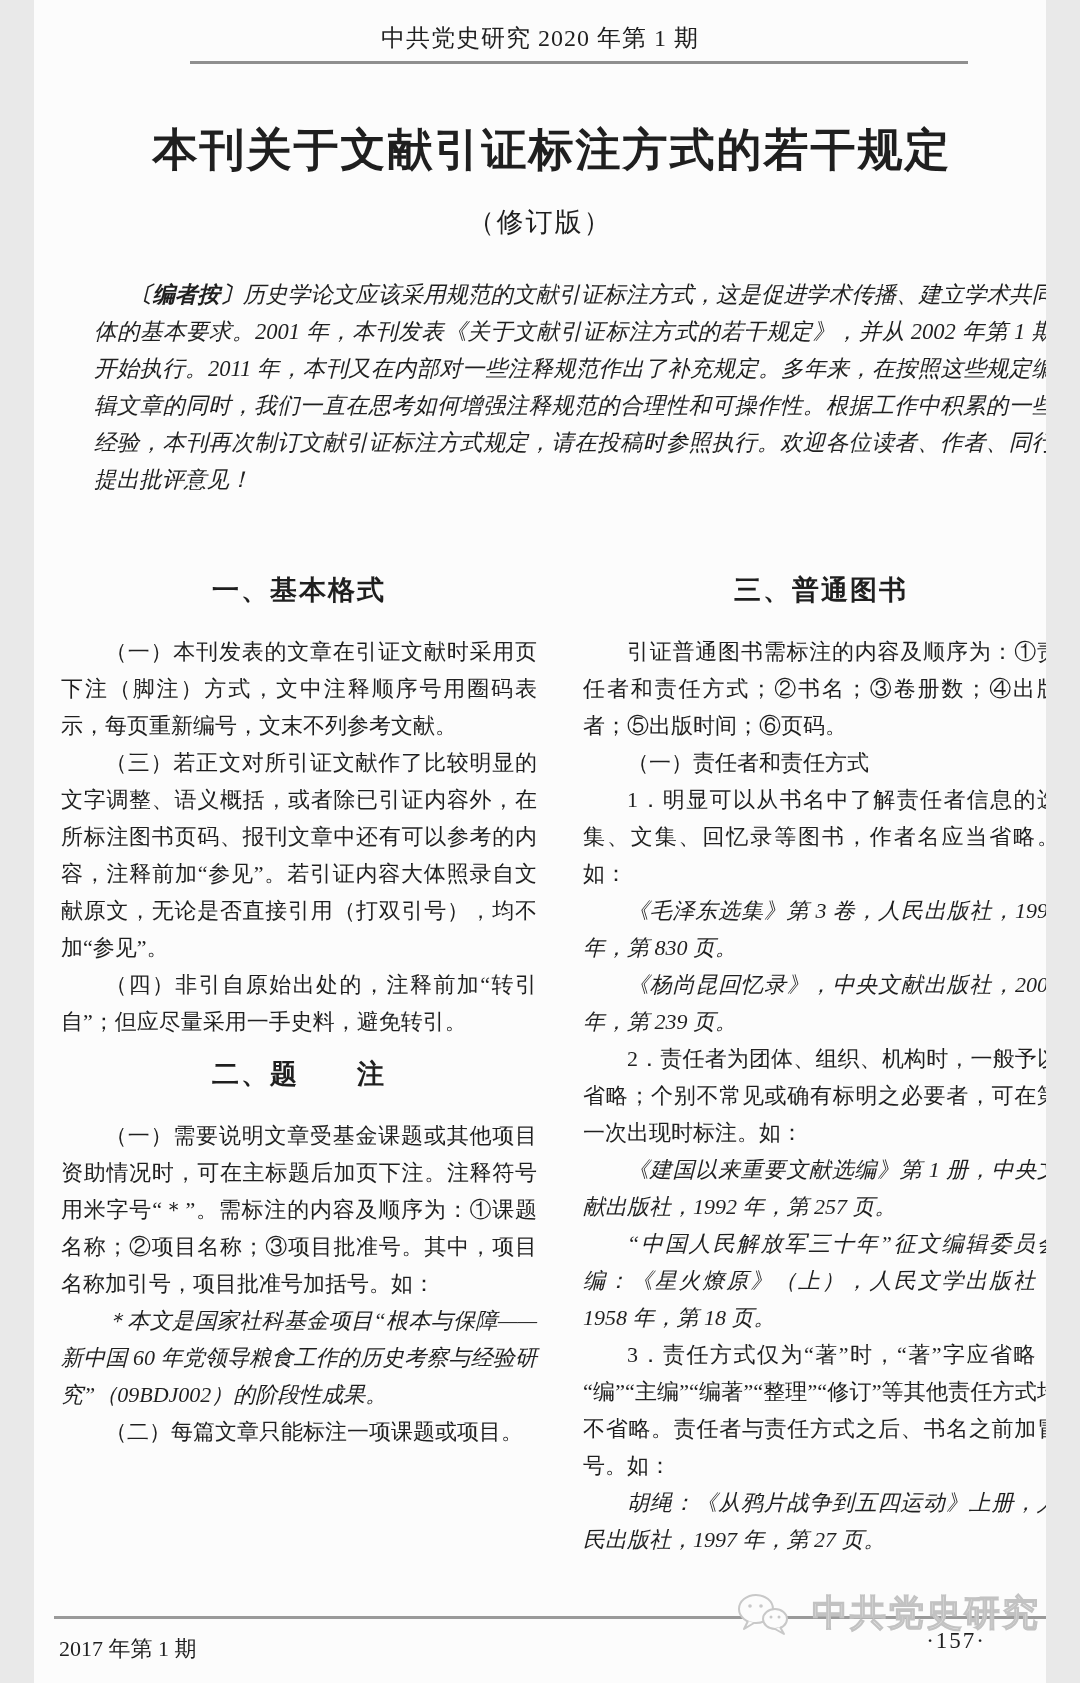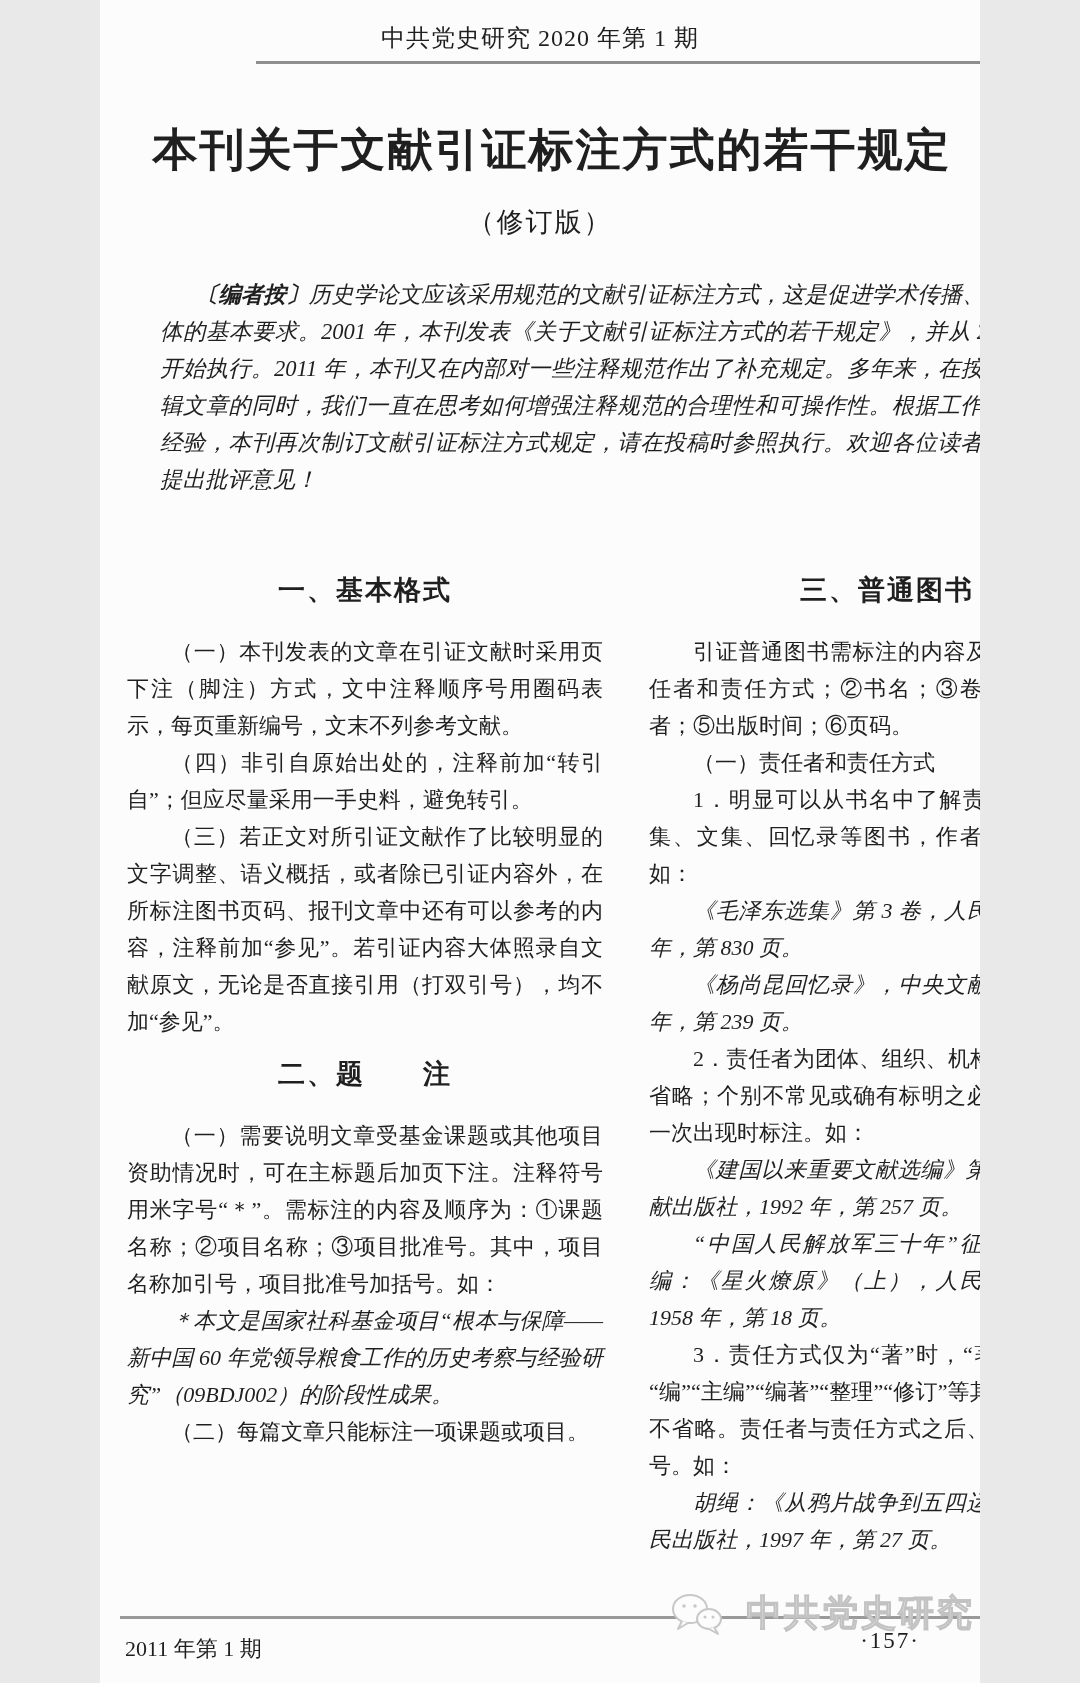--- a/index.html
+++ b/index.html
@@ -1,18 +1,18 @@
 <!DOCTYPE html>
 <html lang="zh"><head>
 <meta charset="utf-8">
 <style>
   html,body{margin:0;padding:0;background:#e9e9e9;}
   .page{
     position:relative;
-    width:880px;height:1683px;
+    width:1012px;height:1683px;
     margin:0 auto;
     background:#fcfcfc;
     color:#1f1f1f;
     font-family:"Liberation Serif","DejaVu Serif",serif;
     overflow:hidden;
   }
   .journal-header{
     position:absolute;top:22px;left:0;width:100%;
     text-align:center;font-size:24px;letter-spacing:1px;
   }
@@ -77,22 +77,22 @@
 
   <div class="article-title">本刊关于文献引证标注方式的若干规定</div>
   <div class="article-subtitle">（修订版）</div>
 
   <div class="editor-note"><span class="note-label">〔编者按〕</span><span>历史学论文应该采用规范的文献引证标注方式，这是促进学术传播、建立学术共同体的基本要求。2001 年，本刊发表《关于文献引证标注方式的若干规定》，并从 2002 年第 1 期开始执行。2011 年，本刊又在内部对一些注释规范作出了补充规定。多年来，在按照这些规定编辑文章的同时，我们一直在思考如何增强注释规范的合理性和可操作性。根据工作中积累的一些经验，本刊再次制订文献引证标注方式规定，请在投稿时参照执行。欢迎各位读者、作者、同行提出批评意见！</span></div>
 
   <div class="columns">
     <div class="col">
         <div class="sec-heading">一、基本格式</div>
         <div class="para">（一）本刊发表的文章在引证文献时采用页下注（脚注）方式，文中注释顺序号用圈码表示，每页重新编号，文末不列参考文献。</div>
+        <div class="para">（三）若正文对所引证文献作了比较明显的文字调整、语义概括，或者除已引证内容外，在所标注图书页码、报刊文章中还有可以参考的内容，注释前加“参见”。若引证内容大体照录自文献原文，无论是否直接引用（打双引号），均不加“参见”。</div>
         <div class="para">（四）非引自原始出处的，注释前加“转引自”；但应尽量采用一手史料，避免转引。</div>
-        <div class="para">（三）若正文对所引证文献作了比较明显的文字调整、语义概括，或者除已引证内容外，在所标注图书页码、报刊文章中还有可以参考的内容，注释前加“参见”。若引证内容大体照录自文献原文，无论是否直接引用（打双引号），均不加“参见”。</div>
         <div class="sec-heading">二、题　　注</div>
         <div class="para">（一）需要说明文章受基金课题或其他项目资助情况时，可在主标题后加页下注。注释符号用米字号“＊”。需标注的内容及顺序为：①课题名称；②项目名称；③项目批准号。其中，项目名称加引号，项目批准号加括号。如：</div>
         <div class="example">＊本文是国家社科基金项目“根本与保障——新中国 60 年党领导粮食工作的历史考察与经验研究”（09BDJ002）的阶段性成果。</div>
         <div class="para">（二）每篇文章只能标注一项课题或项目。</div>
       </div>
     <div class="col">
         <div class="sec-heading">三、普通图书</div>
         <div class="para">引证普通图书需标注的内容及顺序为：①责任者和责任方式；②书名；③卷册数；④出版者；⑤出版时间；⑥页码。</div>
         <div class="para">（一）责任者和责任方式</div>
         <div class="para">1．明显可以从书名中了解责任者信息的选集、文集、回忆录等图书，作者名应当省略。如：</div>
@@ -115,16 +115,16 @@
       <ellipse cx="41" cy="31" rx="12" ry="10" fill="#fcfcfc" stroke="#c8c8c8" stroke-width="2"></ellipse>
       <path d="M46 39 L50 46 L41 41" fill="#fcfcfc" stroke="#c8c8c8" stroke-width="2" stroke-linejoin="round"></path>
       <circle cx="16" cy="18" r="1.8" fill="#c8c8c8"></circle>
       <circle cx="27" cy="18" r="1.8" fill="#c8c8c8"></circle>
       <circle cx="37" cy="29" r="1.5" fill="#c8c8c8"></circle>
       <circle cx="45" cy="29" r="1.5" fill="#c8c8c8"></circle>
     </svg>
     <span class="wm-text">中共党史研究</span>
   </div>
 
-  <div class="footer-issue">2011 年第 1 期</div>
+  <div class="footer-issue">2017 年第 1 期</div>
   <div class="page-number">·157·</div>
 
 </div>
 
 </body></html>

